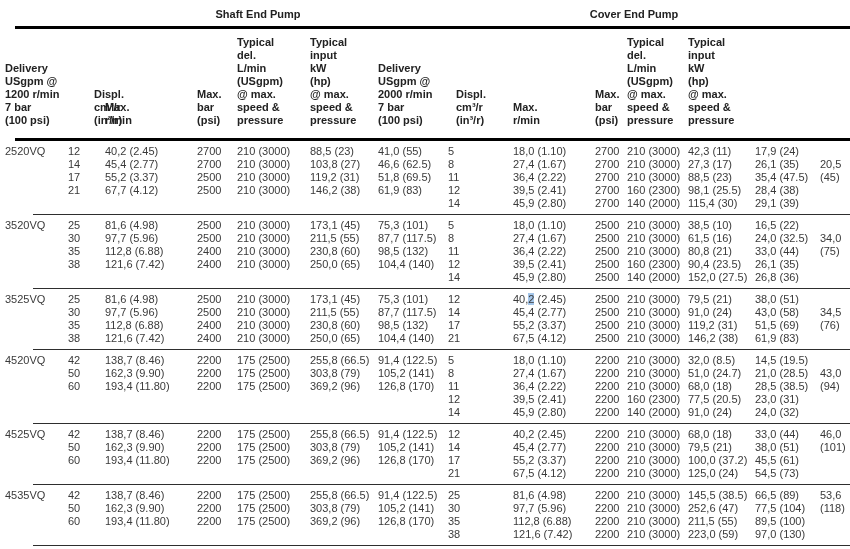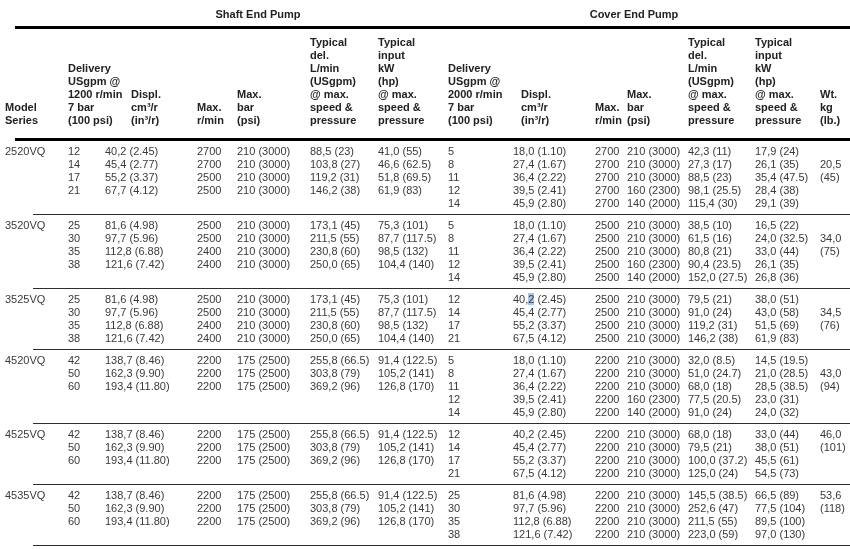--- a/index.html
+++ b/index.html
@@ -40,22 +40,20 @@
 
 <div class="page">
 
   <div class="grid section-row">
     <div class="section-title shaft">Shaft End Pump</div>
     <div class="section-title cover">Cover End Pump</div>
   </div>
   <div class="thick-rule"></div>
 
   <div class="grid header-row">
-    <div>Model
-Series</div>
     <div>Delivery
 USgpm @
 1200 r/min
 7 bar
 (100 psi)</div>
     <div class="pad26">Displ.
 cm³/r
 (in³/r)</div>
     <div>Max.
 r/min</div>
@@ -96,23 +94,20 @@
 @ max.
 speed &amp;
 pressure</div>
     <div>Typical
 input
 kW
 (hp)
 @ max.
 speed &amp;
 pressure</div>
-    <div>Wt.
-kg
-(lb.)</div>
   </div>
   <div class="thick-rule"></div>
 
   <div>
       <div class="grid group">
         <div>2520VQ</div>
         <div>12</div>
         <div>40,2 (2.45)</div>
         <div>2700</div>
         <div>210 (3000)</div>

